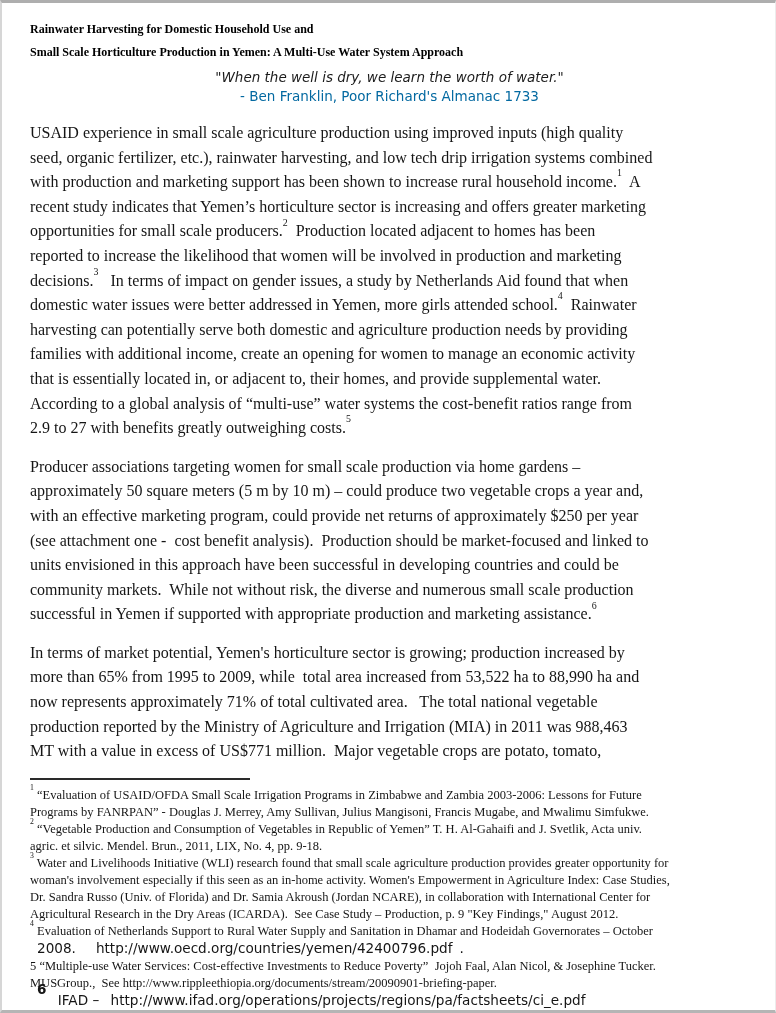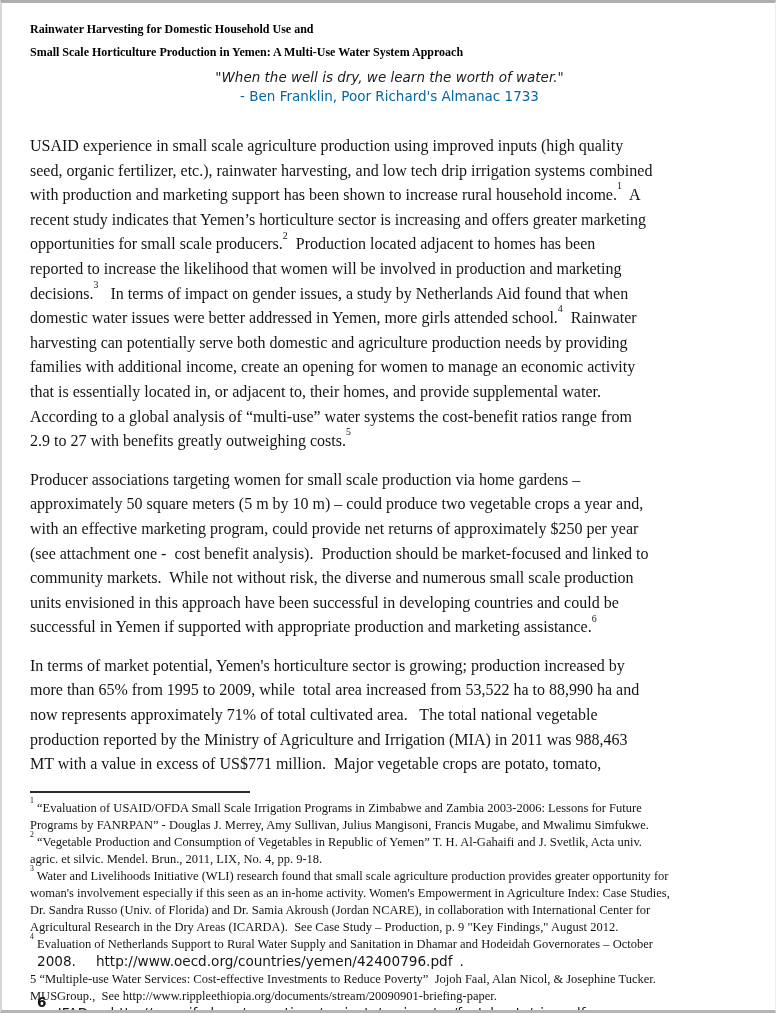--- a/index.html
+++ b/index.html
@@ -36,21 +36,21 @@
   }
   .attr {
     text-align: center;
     font-family: "DejaVu Sans", sans-serif;
     font-size: 13.5px;
     line-height: 19px;
     color: #0369a1;
   }
 
   .bodytext {
-    margin-top: 28px;
+    margin-top: 15px;
     font-size: 16px;
     line-height: 24.6px;
   }
   .para { margin-bottom: 14px; }
   .tline { white-space: pre-wrap; }
 
   .supn {
     font-size: 62%;
     position: relative;
     top: -0.45em;
@@ -102,22 +102,22 @@
         <div class="tline"><span>families with additional income, create an opening for women to manage an economic activity</span></div>
         <div class="tline"><span>that is essentially located in, or adjacent to, their homes, and provide supplemental water.</span></div>
         <div class="tline"><span>According to a global analysis of “multi-use” water systems the cost-benefit ratios range from</span></div>
         <div class="tline"><span>2.9 to 27 with benefits greatly outweighing costs.</span><sup class="supn">5</sup></div>
       </div>
     <div class="para">
         <div class="tline"><span>Producer associations targeting women for small scale production via home gardens –</span></div>
         <div class="tline"><span>approximately 50 square meters (5 m by 10 m) – could produce two vegetable crops a year and,</span></div>
         <div class="tline"><span>with an effective marketing program, could provide net returns of approximately $250 per year</span></div>
         <div class="tline"><span>(see attachment one -  cost benefit analysis).  Production should be market-focused and linked to</span></div>
+        <div class="tline"><span>units envisioned in this approach have been successful in developing countries and could be</span></div>
         <div class="tline"><span>community markets.  While not without risk, the diverse and numerous small scale production</span></div>
-        <div class="tline"><span>units envisioned in this approach have been successful in developing countries and could be</span></div>
         <div class="tline"><span>successful in Yemen if supported with appropriate production and marketing assistance.</span><sup class="supn">6</sup></div>
       </div>
     <div class="para">
         <div class="tline"><span>In terms of market potential, Yemen's horticulture sector is growing; production increased by</span></div>
         <div class="tline"><span>more than 65% from 1995 to 2009, while  total area increased from 53,522 ha to 88,990 ha and</span></div>
         <div class="tline"><span>now represents approximately 71% of total cultivated area.   The total national vegetable</span></div>
         <div class="tline"><span>production reported by the Ministry of Agriculture and Irrigation (MIA) in 2011 was 988,463</span></div>
         <div class="tline"><span>MT with a value in excess of US$771 million.  Major vegetable crops are potato, tomato,</span></div>
       </div>
   </div>

